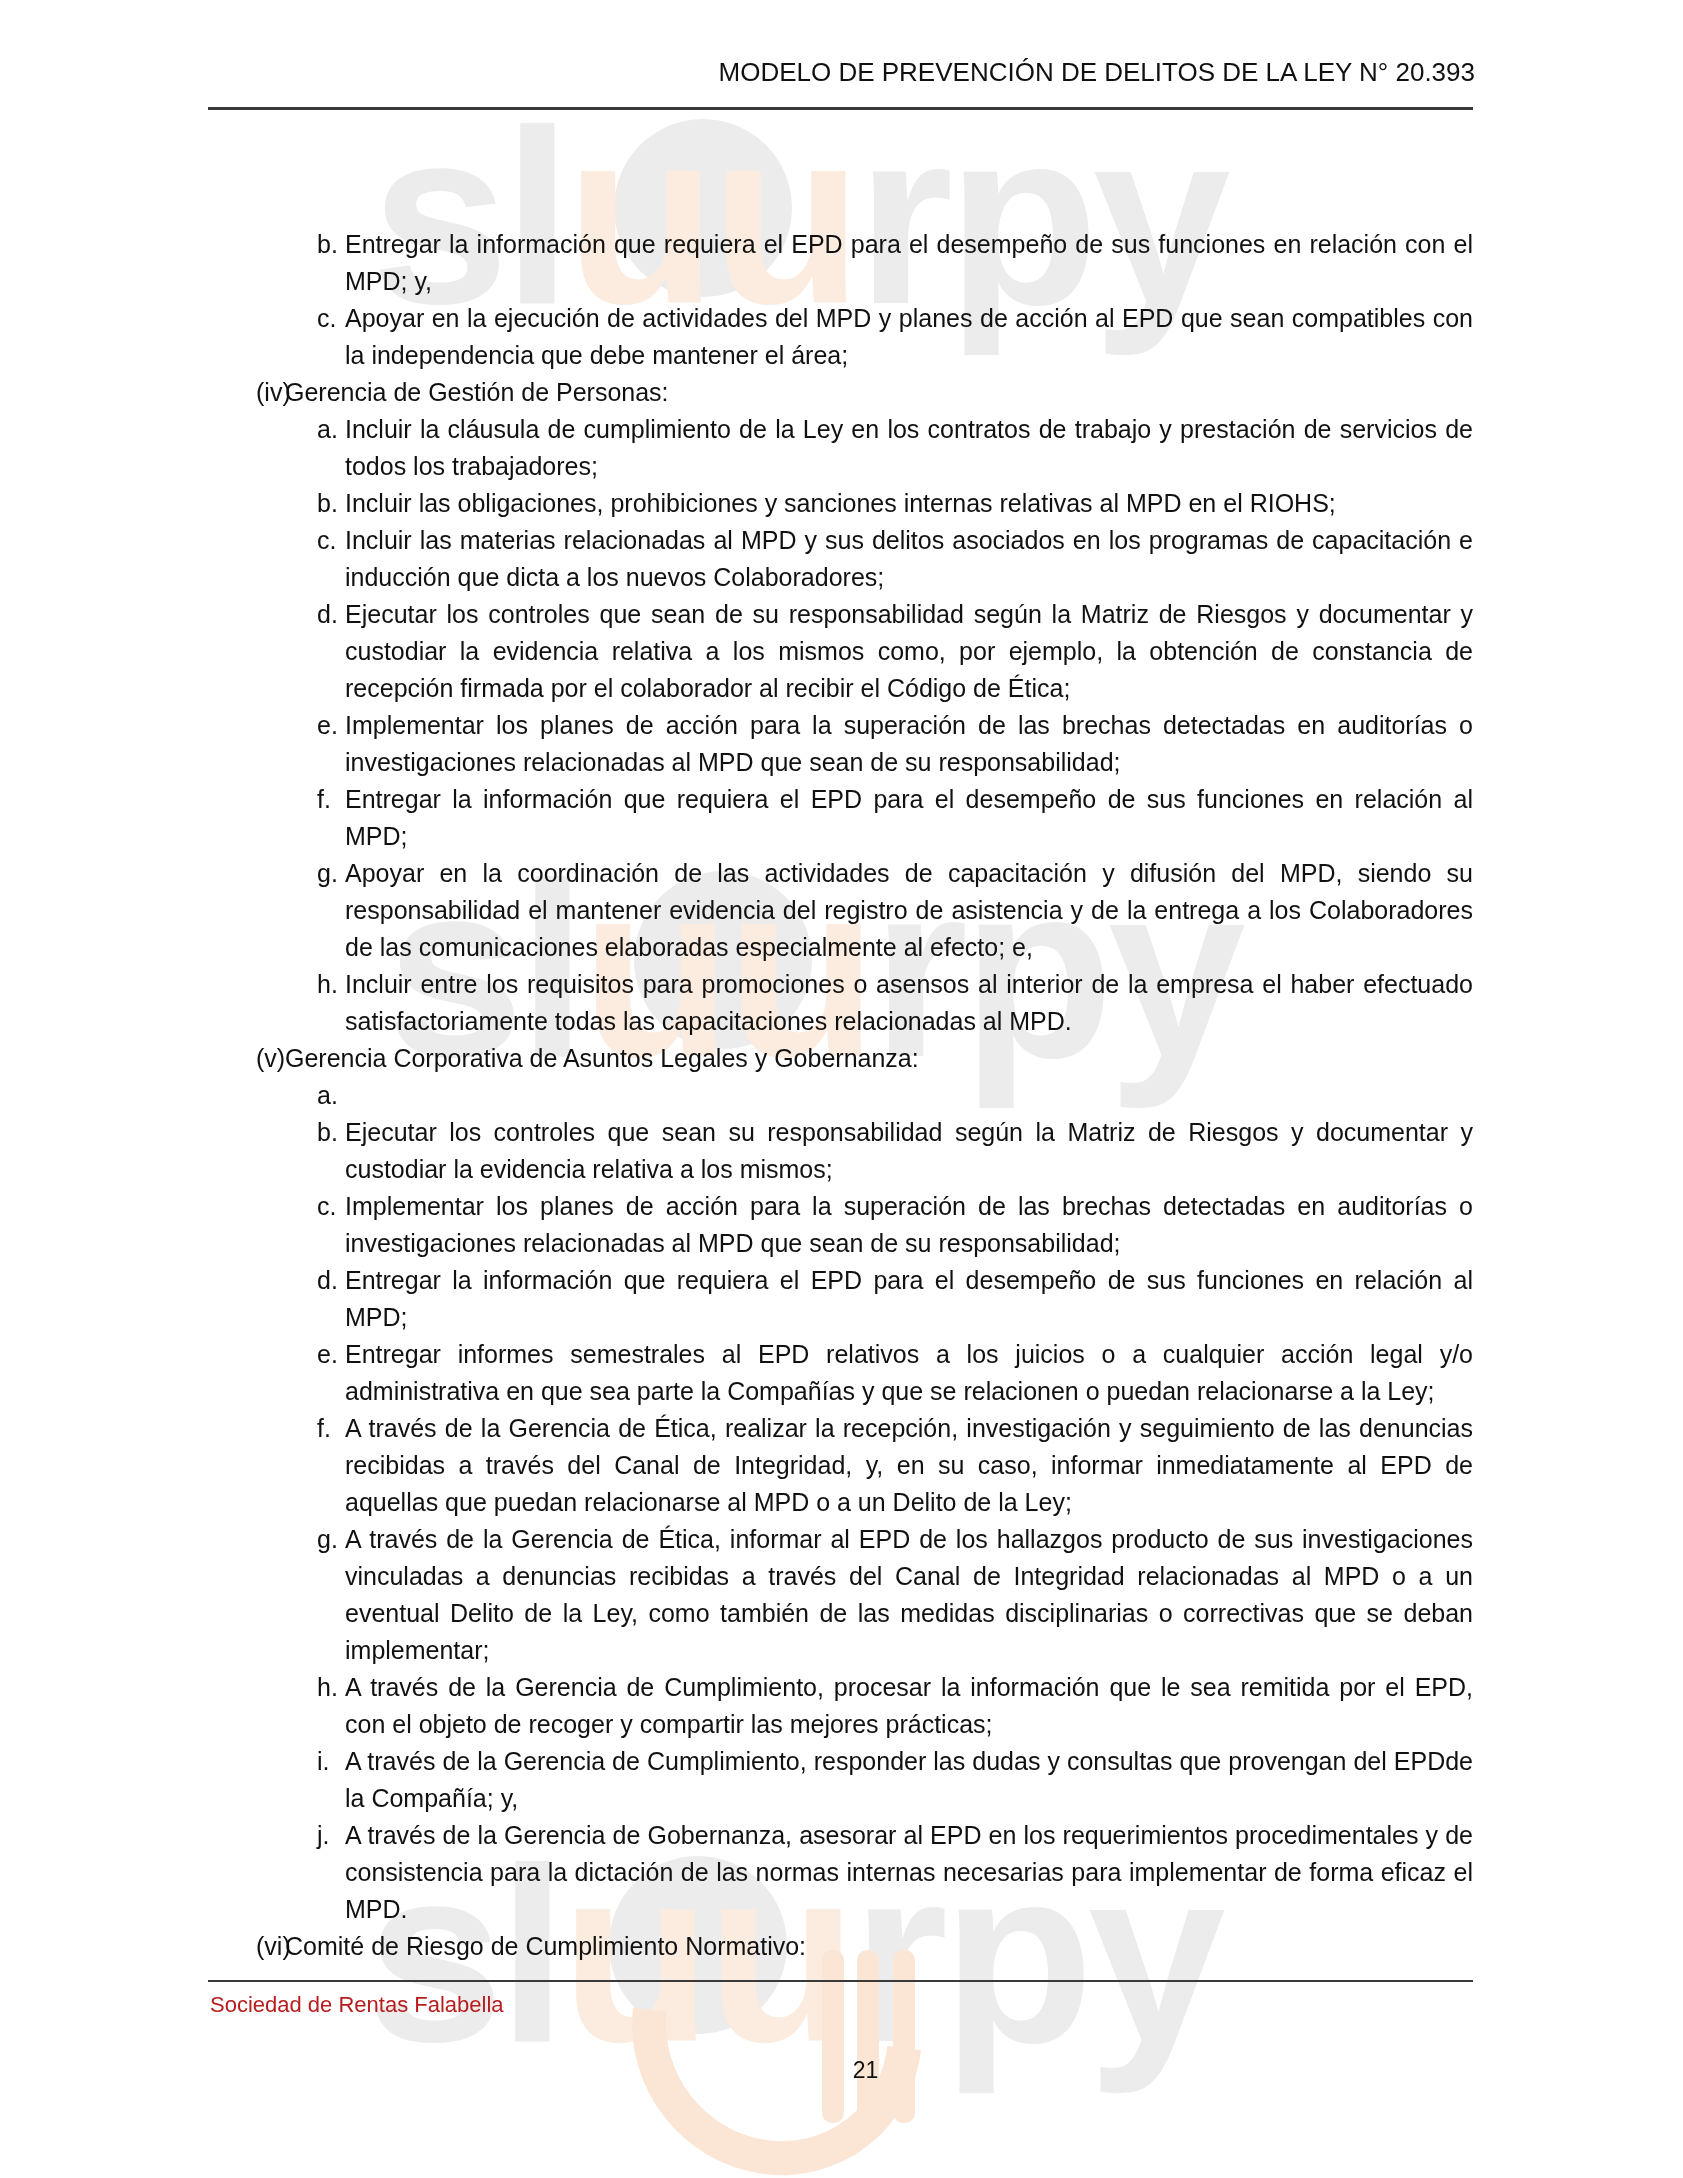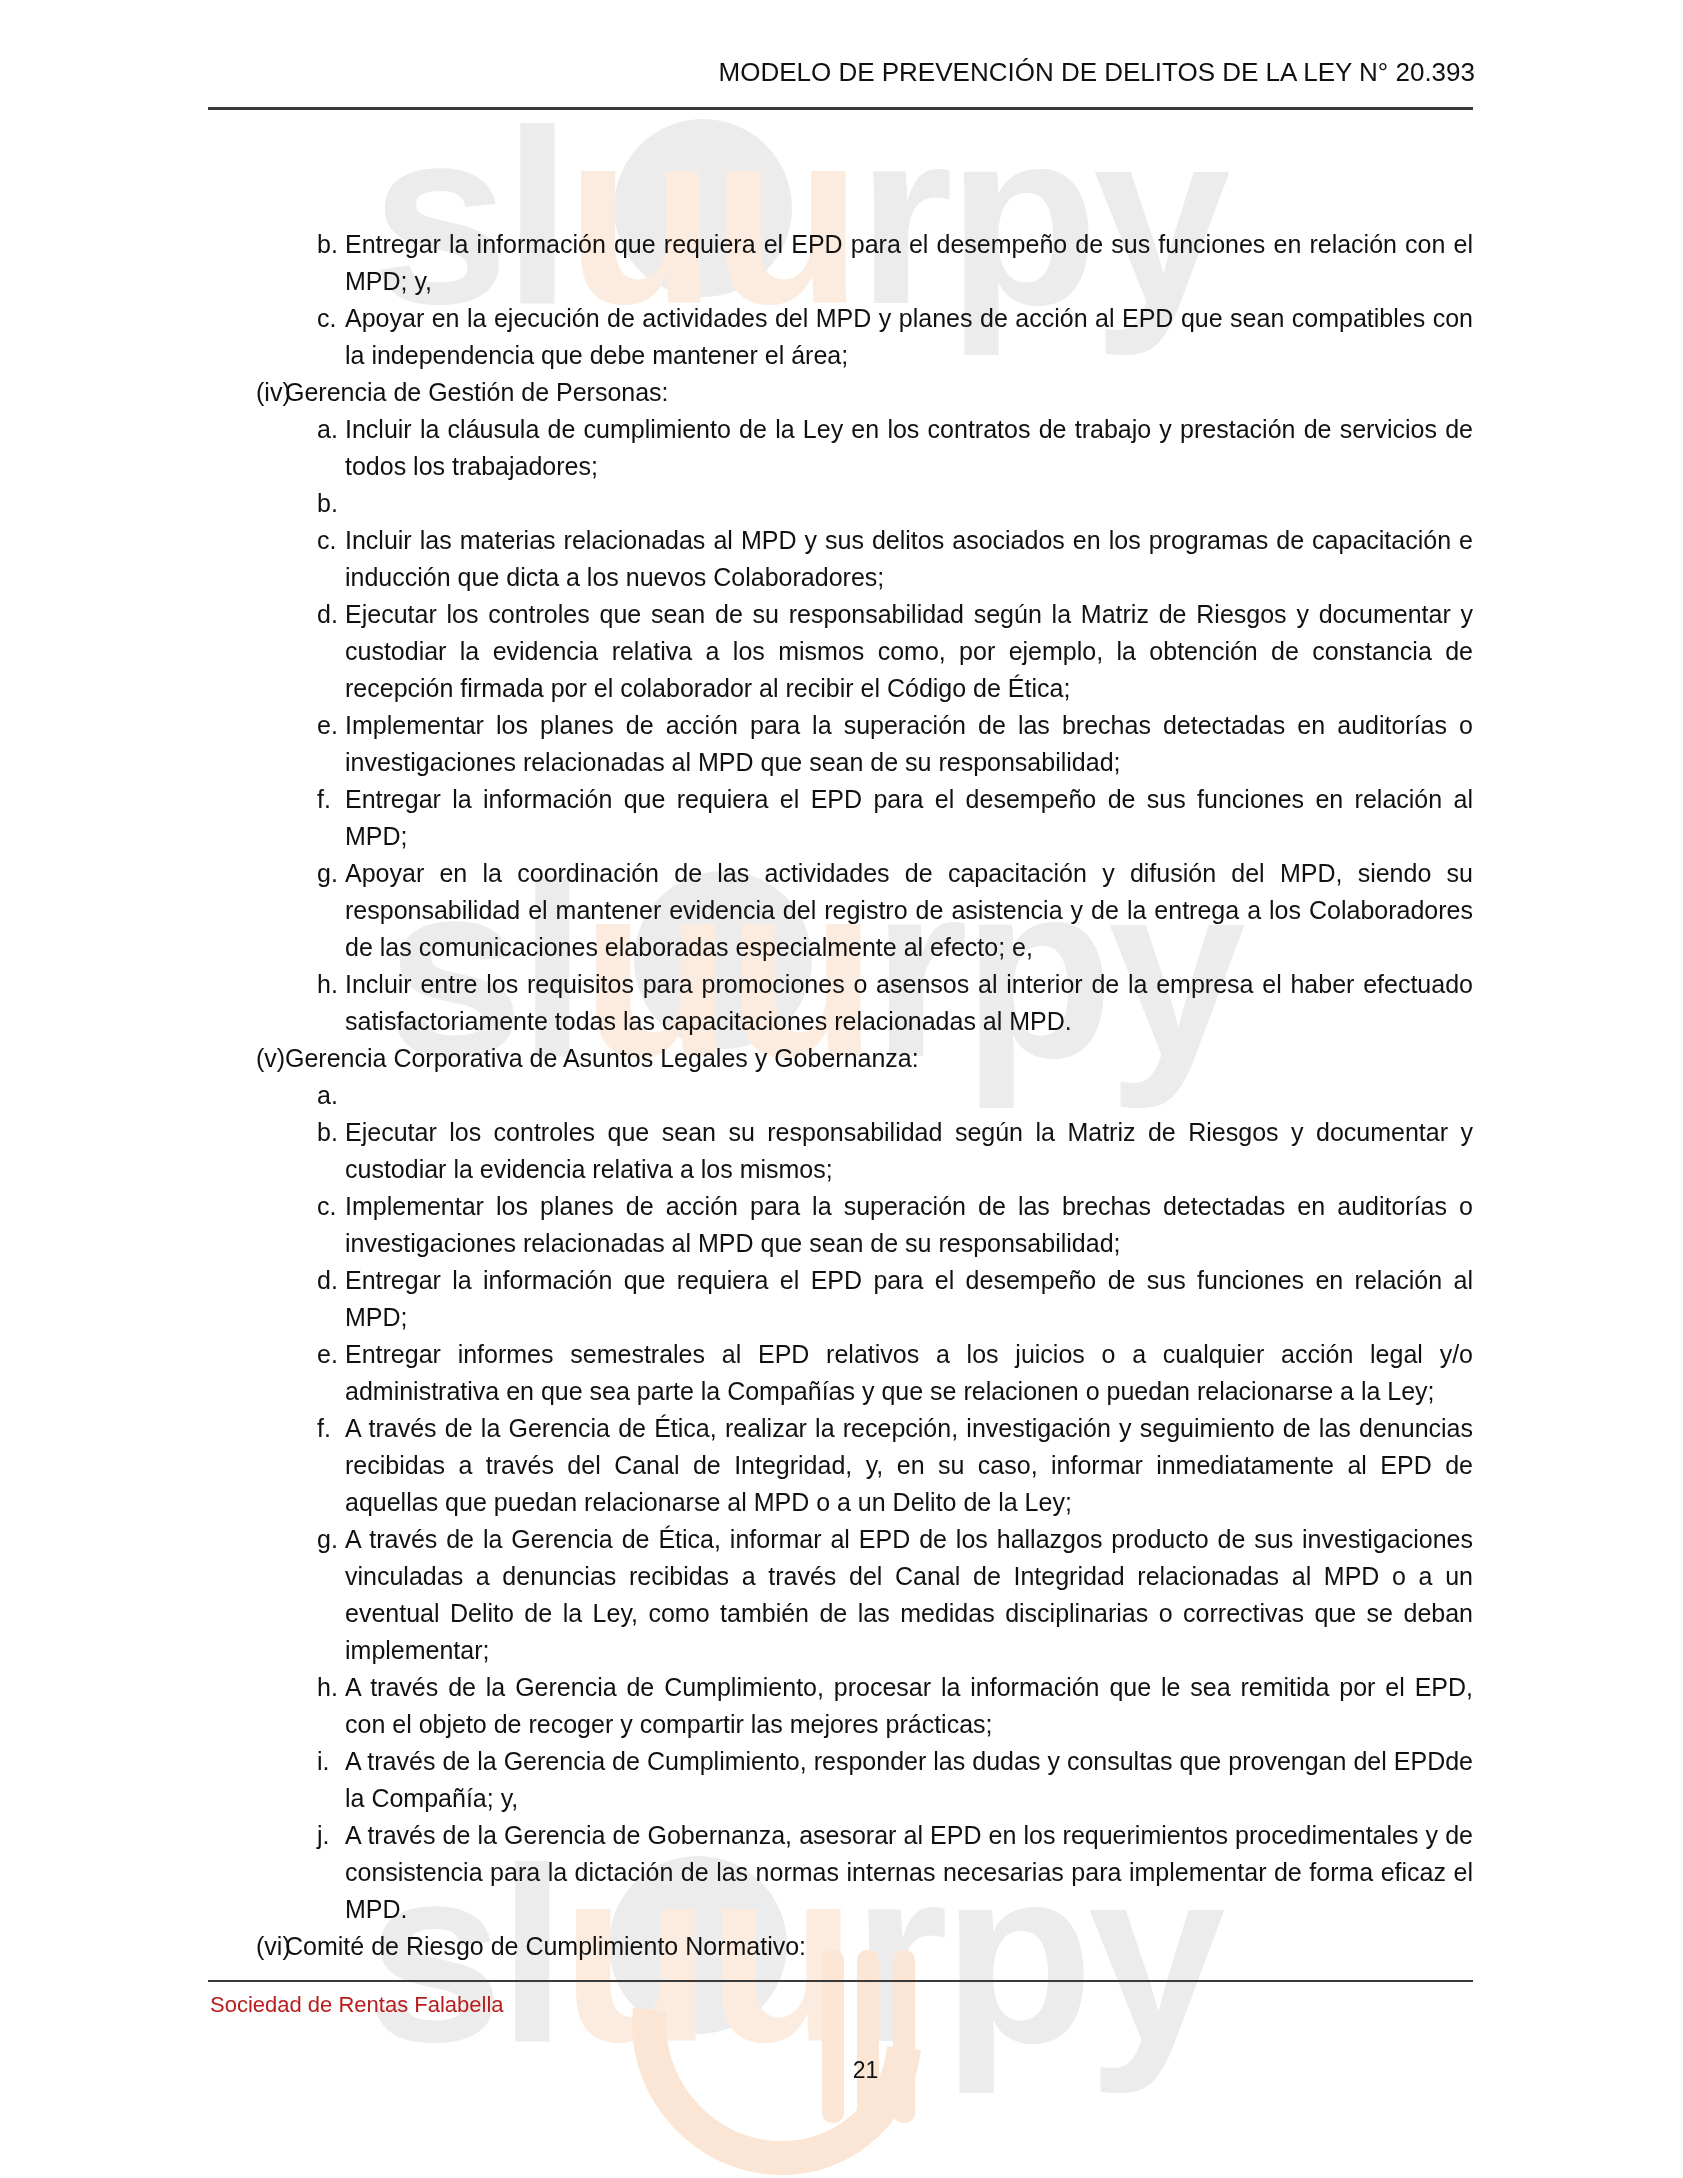--- a/index.html
+++ b/index.html
@@ -230,20 +230,21 @@
     <div class="lvl-roman">
       <div class="marker">(iv)</div>
       <div class="body">Gerencia de Gestión de Personas:</div>
     </div>
     <div class="lvl-alpha">
       <div class="marker">a.</div>
       <div class="body">Incluir la cláusula de cumplimiento de la Ley en los contratos de trabajo y prestación de servicios de todos los trabajadores;</div>
     </div>
     <div class="lvl-alpha">
       <div class="marker">b.</div>
+      <div class="body">Incluir las obligaciones, prohibiciones y sanciones internas relativas al MPD en el RIOHS;</div>
     </div>
     <div class="lvl-alpha">
       <div class="marker">c.</div>
       <div class="body">Incluir las materias relacionadas al MPD y sus delitos asociados en los programas de capacitación e inducción que dicta a los nuevos Colaboradores;</div>
     </div>
     <div class="lvl-alpha">
       <div class="marker">d.</div>
       <div class="body">Ejecutar los controles que sean de su responsabilidad según la Matriz de Riesgos y documentar y custodiar la evidencia relativa a los mismos como, por ejemplo, la obtención de constancia de recepción firmada por el colaborador al recibir el Código de Ética;</div>
     </div>
     <div class="lvl-alpha">

